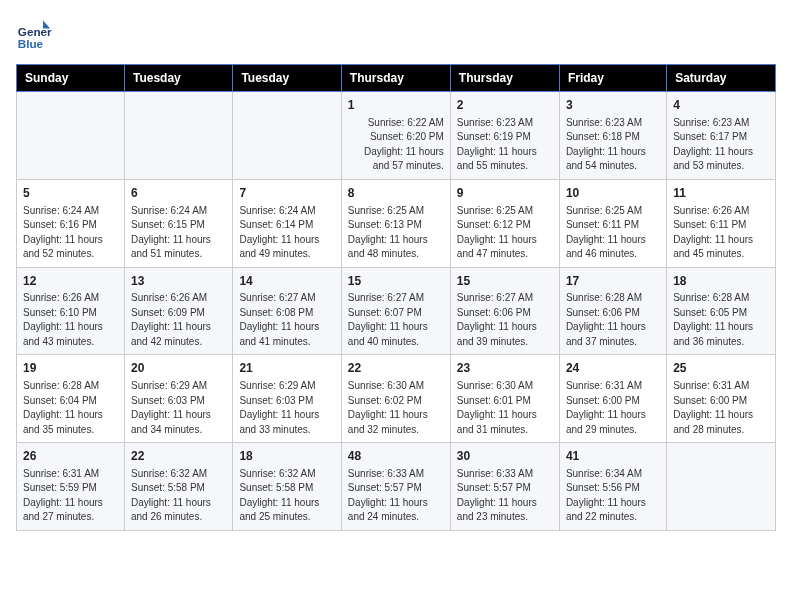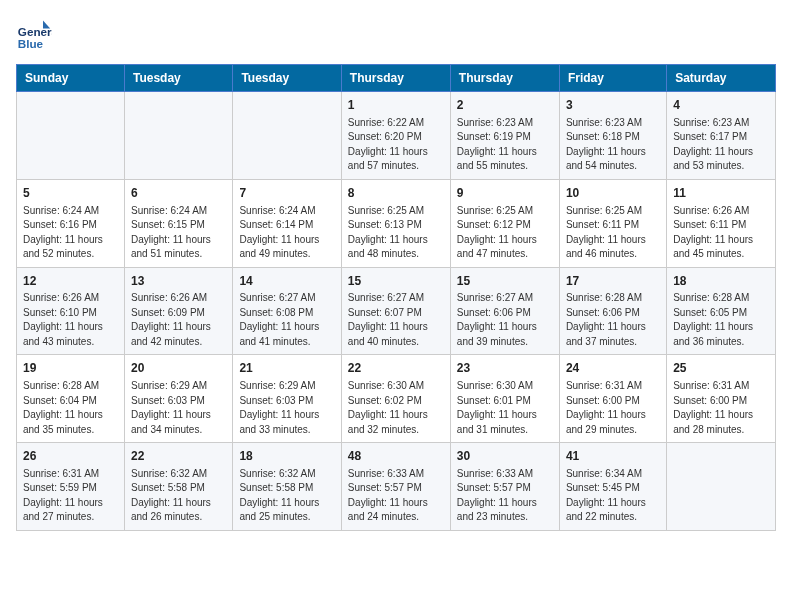--- a/index.html
+++ b/index.html
@@ -36,21 +36,21 @@
     .calendar-subtitle {
       font-size: 15px;
       color: #333;
     }
     table {
       width: 100%;
       border-collapse: collapse;
       border: 1px solid #ccc;
     }
     thead tr th {
-      background: #0369a1;
+      background: #000000;
       color: #fff;
       font-size: 12px;
       font-weight: bold;
       padding: 6px 8px;
       text-align: left;
       border: 1px solid #4a7acd;
     }
     tbody tr td {
       vertical-align: top;
       border: 1px solid #ccc;
@@ -112,21 +112,21 @@
         <th>Saturday</th>
       </tr>
   </thead>
   <tbody id="calendar-body">
   <tr>
         <td class="empty"></td>
         <td class="empty"></td>
         <td class="empty"></td>
         <td>
           <span class="day-num">1</span>
-          <div class="day-info" style="white-space: pre-line;">Sunrise: 6:22 AM
+          <div class="day-info" style="white-space: pre-line; text-align: right;">Sunrise: 6:22 AM
 Sunset: 6:20 PM
 Daylight: 11 hours and 57 minutes.</div>
         </td>
         <td>
           <span class="day-num">2</span>
           <div class="day-info" style="white-space: pre-line;">Sunrise: 6:23 AM
 Sunset: 6:19 PM
 Daylight: 11 hours and 55 minutes.</div>
         </td>
         <td>
@@ -301,19 +301,19 @@
         </td>
         <td>
           <span class="day-num">30</span>
           <div class="day-info" style="white-space: pre-line;">Sunrise: 6:33 AM
 Sunset: 5:57 PM
 Daylight: 11 hours and 23 minutes.</div>
         </td>
         <td>
           <span class="day-num">41</span>
           <div class="day-info" style="white-space: pre-line;">Sunrise: 6:34 AM
-Sunset: 5:45 PM
+Sunset: 5:56 PM
 Daylight: 11 hours and 22 minutes.</div>
         </td>
         <td class="empty"></td>
       </tr>
     </tbody>
 </table>
 
 </body></html>

